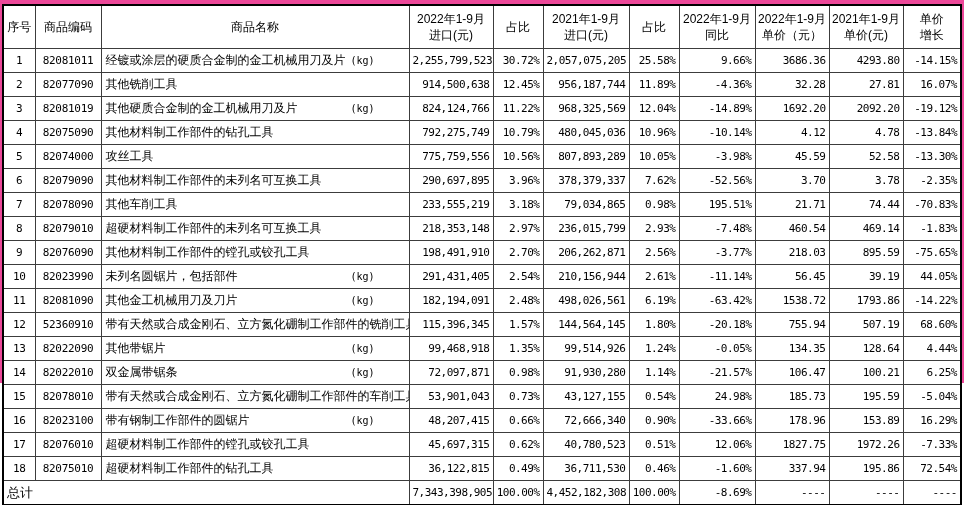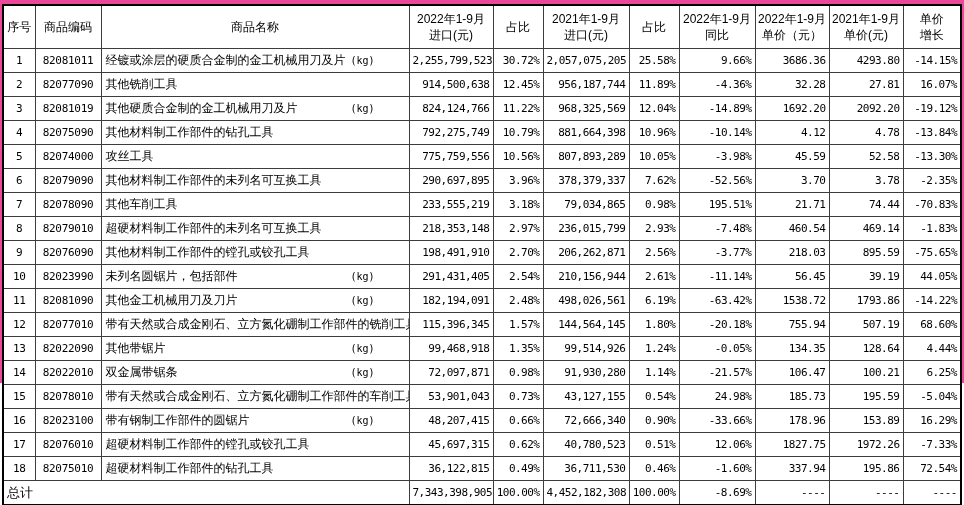--- a/index.html
+++ b/index.html
@@ -142,21 +142,21 @@
     <td class="c code">4</td>
     <td class="code">82075090</td>
     <td class="name-cell">
       <div class="name-wrap">
         <span class="pname">其他材料制工作部件的钻孔工具</span>
         <span class="punit"></span>
       </div>
     </td>
     <td class="num">792,275,749</td>
     <td class="num">10.79%</td>
-    <td class="num">881,664,398</td>
+    <td class="num">480,045,036</td>
     <td class="num">10.96%</td>
     <td class="num">-10.14%</td>
     <td class="num">4.12</td>
     <td class="num">4.78</td>
     <td class="num">-13.84%</td>
   </tr>
         <tr>
     <td class="c code">5</td>
     <td class="code">82074000</td>
     <td class="name-cell">
@@ -277,21 +277,21 @@
     <td class="num">2.48%</td>
     <td class="num">498,026,561</td>
     <td class="num">6.19%</td>
     <td class="num">-63.42%</td>
     <td class="num">1538.72</td>
     <td class="num">1793.86</td>
     <td class="num">-14.22%</td>
   </tr>
         <tr>
     <td class="c code">12</td>
-    <td class="code">82077010</td>
+    <td class="code">52360910</td>
     <td class="name-cell">
       <div class="name-wrap">
         <span class="pname">带有天然或合成金刚石、立方氮化硼制工作部件的铣削工具</span>
         <span class="punit"></span>
       </div>
     </td>
     <td class="num">115,396,345</td>
     <td class="num">1.57%</td>
     <td class="num">144,564,145</td>
     <td class="num">1.80%</td>

